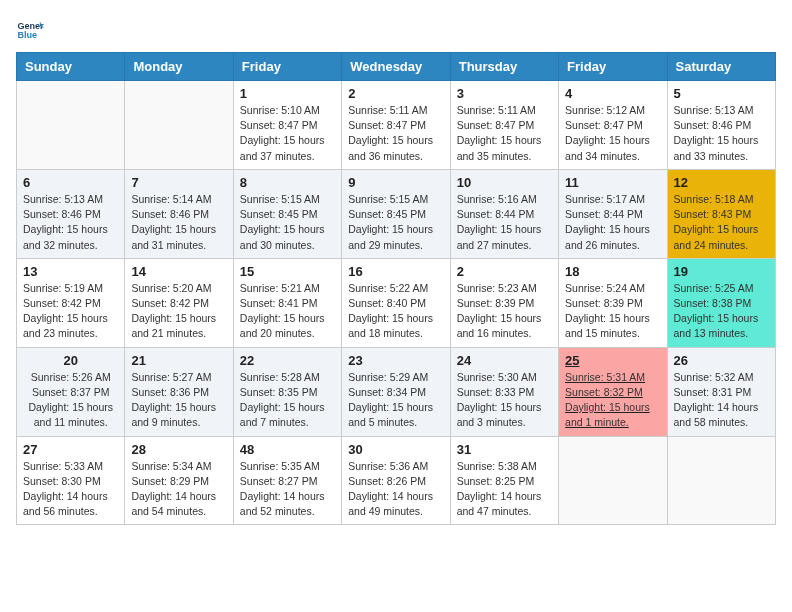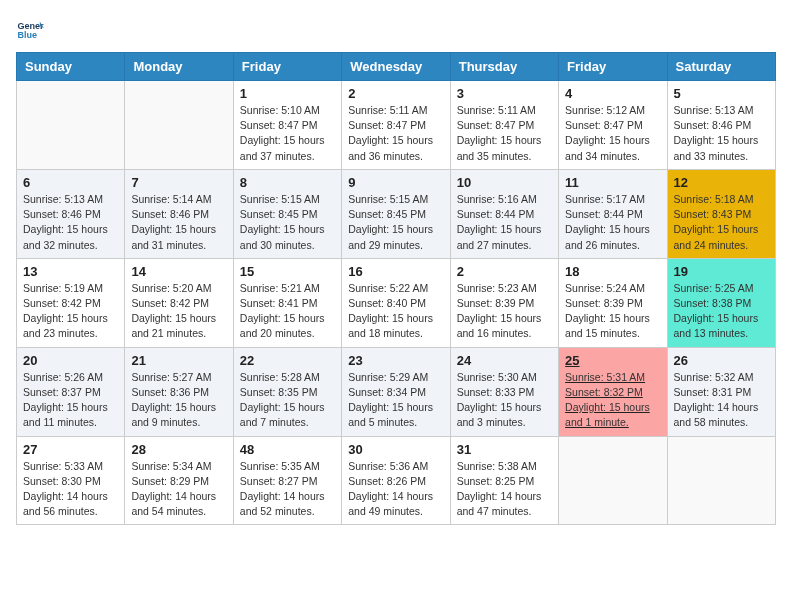--- a/index.html
+++ b/index.html
@@ -194,21 +194,21 @@
         <td style="background: rgb(255, 255, 255);">
           <span class="day-num">18</span>
           <div class="day-info">Sunrise: 5:24 AM<br>Sunset: 8:39 PM<br>Daylight: 15 hours and 15 minutes.</div>
         </td>
         <td style="background: #5eead4; margin-left: 44px;">
           <span class="day-num">19</span>
           <div class="day-info">Sunrise: 5:25 AM<br>Sunset: 8:38 PM<br>Daylight: 15 hours and 13 minutes.</div>
         </td>
       </tr>
       <tr>
-        <td style="background: rgb(240, 244, 248);">
+        <td style="background: rgb(240, 244, 248); text-align: center;">
           <span class="day-num">20</span>
           <div class="day-info">Sunrise: 5:26 AM<br>Sunset: 8:37 PM<br>Daylight: 15 hours and 11 minutes.</div>
         </td>
         <td style="background: rgb(240, 244, 248); margin-top: 36px;">
           <span class="day-num">21</span>
           <div class="day-info">Sunrise: 5:27 AM<br>Sunset: 8:36 PM<br>Daylight: 15 hours and 9 minutes.</div>
         </td>
         <td style="background: rgb(240, 244, 248);">
           <span class="day-num">22</span>
           <div class="day-info">Sunrise: 5:28 AM<br>Sunset: 8:35 PM<br>Daylight: 15 hours and 7 minutes.</div>

